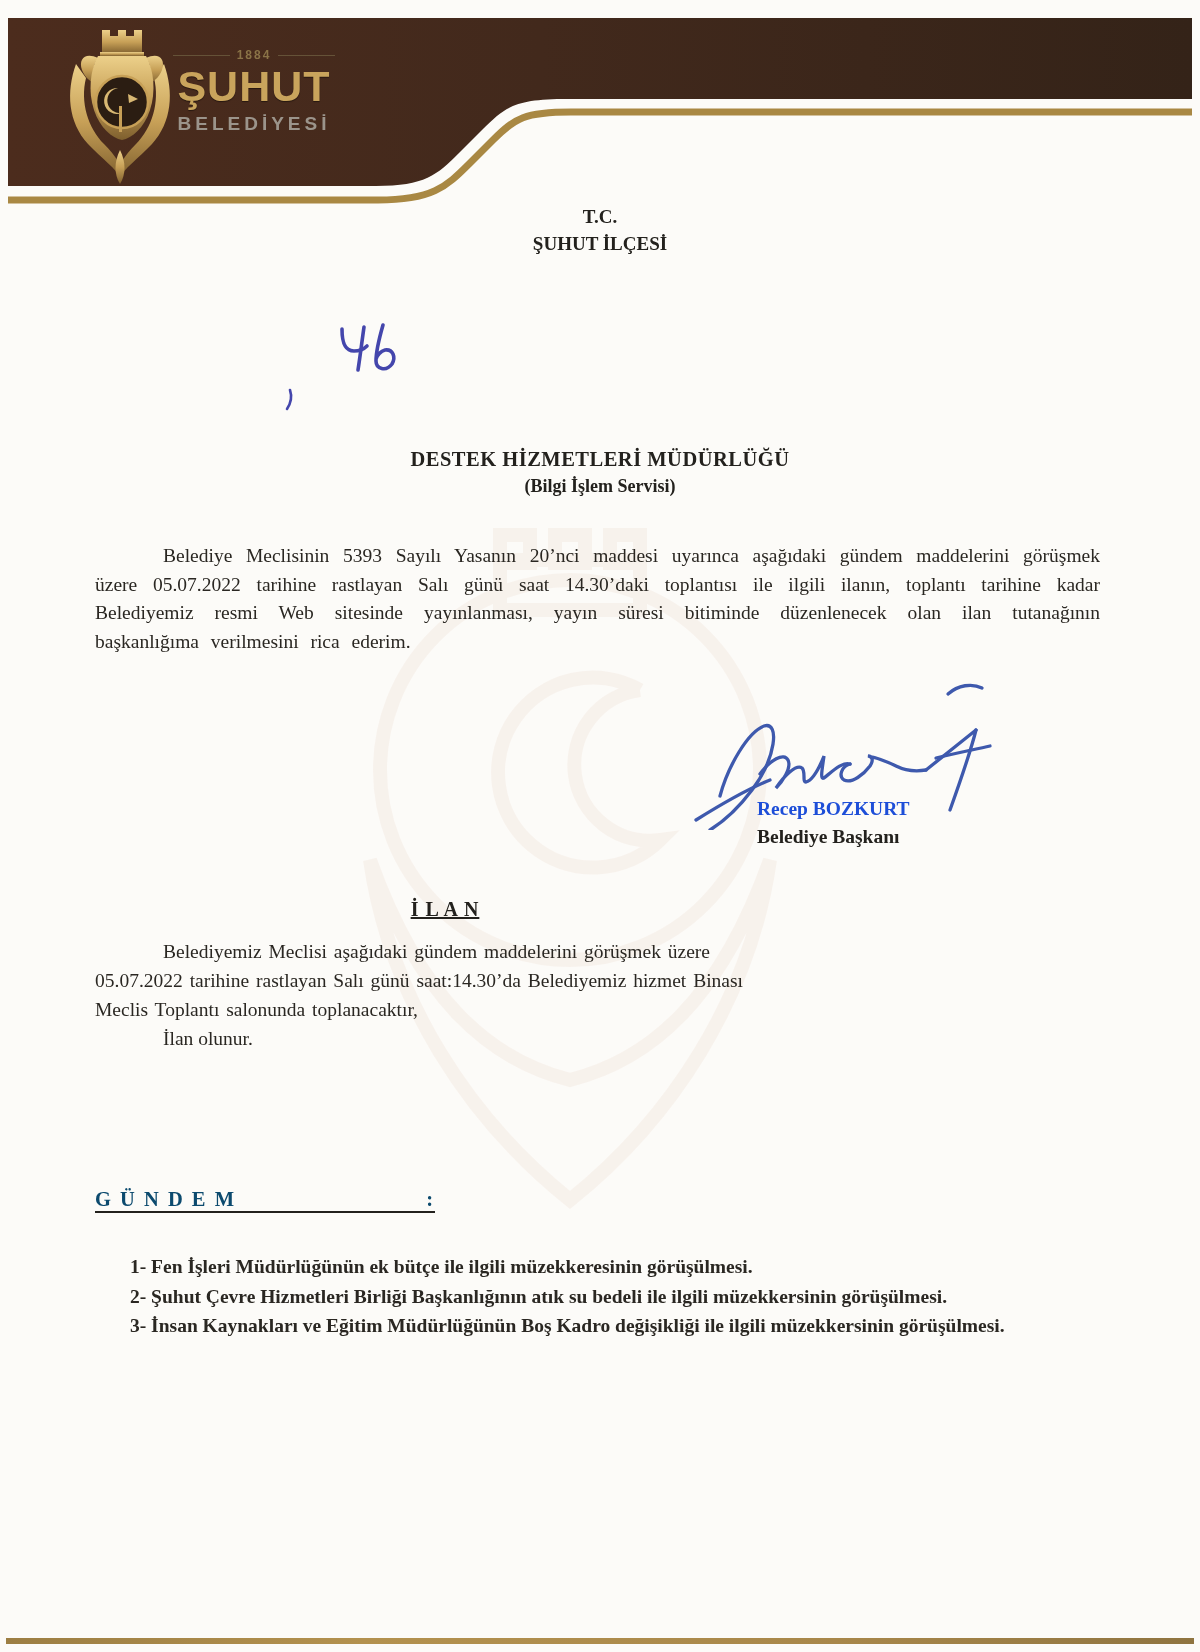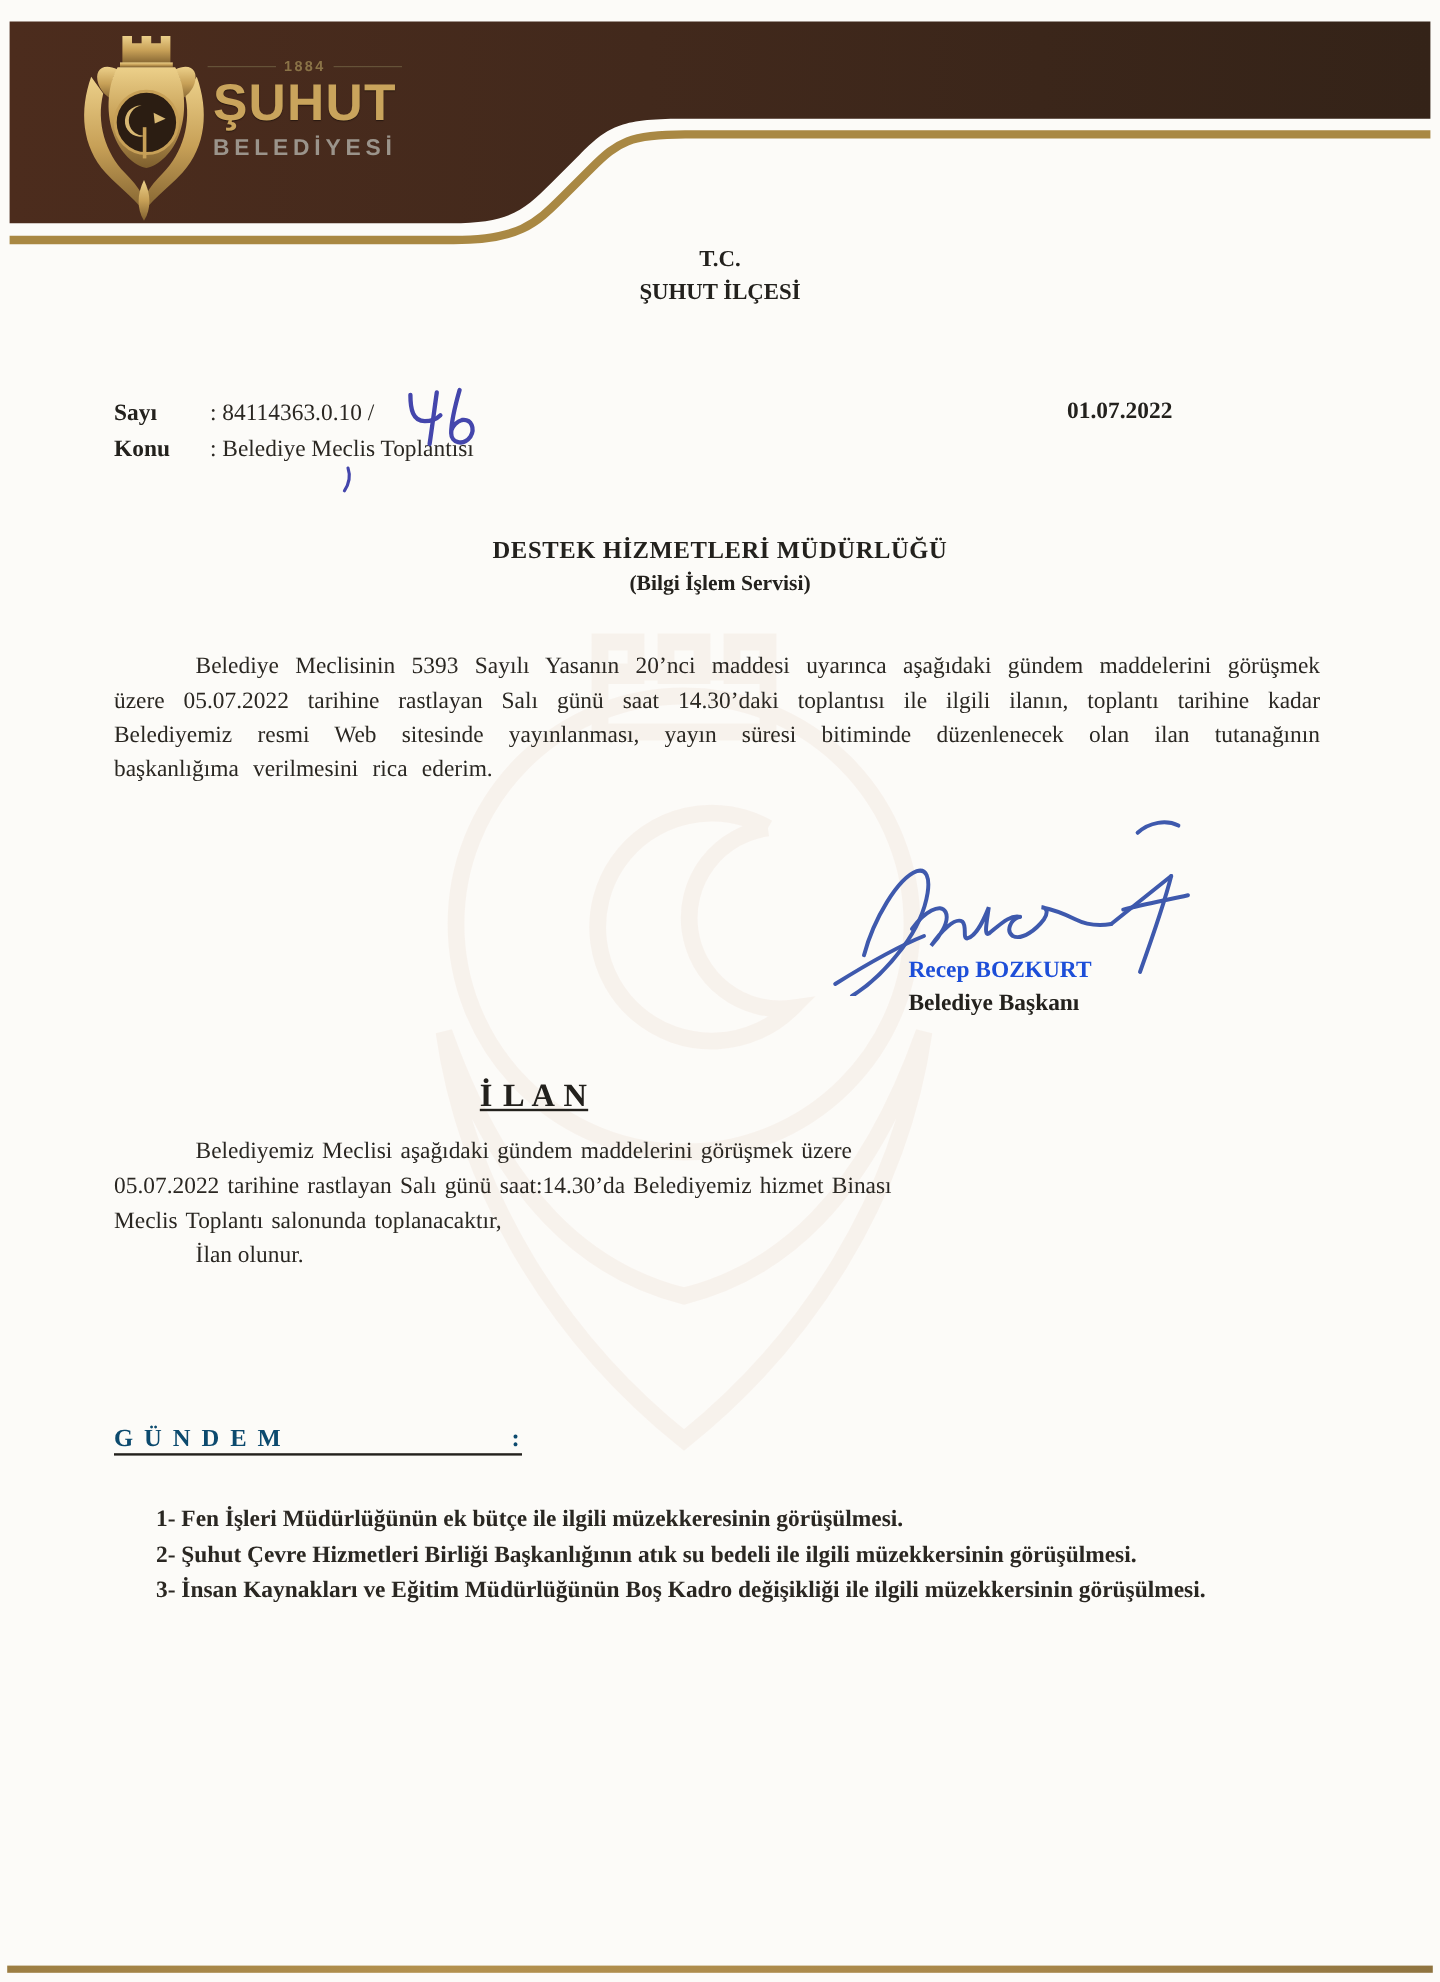--- a/index.html
+++ b/index.html
@@ -66,21 +66,21 @@
     position:absolute;left:67px;top:138px;font-size:19.5px;font-weight:bold;
     color:#1d4ed8;white-space:nowrap;
   }
   .sig-title{
     position:absolute;left:67px;top:166px;font-size:19.5px;font-weight:bold;
     color:#23211d;white-space:nowrap;
   }
   
   .ilan{position:absolute;left:95px;top:898px;width:700px;}
   .ilan-heading{
-    text-align:center;font-size:27px;font-weight:bold;
+    text-align:center;font-size:20px;font-weight:bold;
     text-decoration:underline;letter-spacing:1px;color:#23211d;
   }
   .ilan-par{
     font-size:19.5px;line-height:29px;text-indent:68px;margin-top:16px;
     word-spacing:2px;
   }
   .ilan-closing{font-size:19.5px;line-height:29px;padding-left:68px;}
   
   .gundem-heading{
     position:absolute;left:95px;top:1188px;width:340px;
@@ -163,31 +163,20 @@
     </div>
     <div class="brand-name">ŞUHUT</div>
     <div class="brand-sub">BELEDİYESİ</div>
   </div>
 
   <div class="letterhead">
     <div>T.C.</div>
     <div>ŞUHUT İLÇESİ</div>
   </div>
 
-  <div class="meta">
-    <div class="meta-row">
-      <span class="meta-label">Sayı</span>
-      <span>: 84114363.0.10 /</span>
-    </div>
-    <div class="meta-row">
-      <span class="meta-label">Konu</span>
-      <span>: Belediye Meclis Toplantısı</span>
-    </div>
-    <div class="meta-date">01.07.2022</div>
-  </div>
 
   <svg class="hand-46" width="68" height="54" viewBox="0 0 68 54" aria-label="46">
     <g fill="none" stroke="#4446ac" stroke-width="3.6" stroke-linecap="round">
       <path d="M9,7 C9,19 11,29 21,29 C27,29 31,27 34,24"></path>
       <path d="M31,5 C29,19 27,35 25,48"></path>
       <path d="M50,3 C46,17 43,29 43,39 C43,47 53,50 59,42 C63,35 60,27 52,28 C48,29 44,33 43,37"></path>
     </g>
   </svg>
 
   <svg class="hand-tick" width="12" height="24" viewBox="0 0 12 24">

